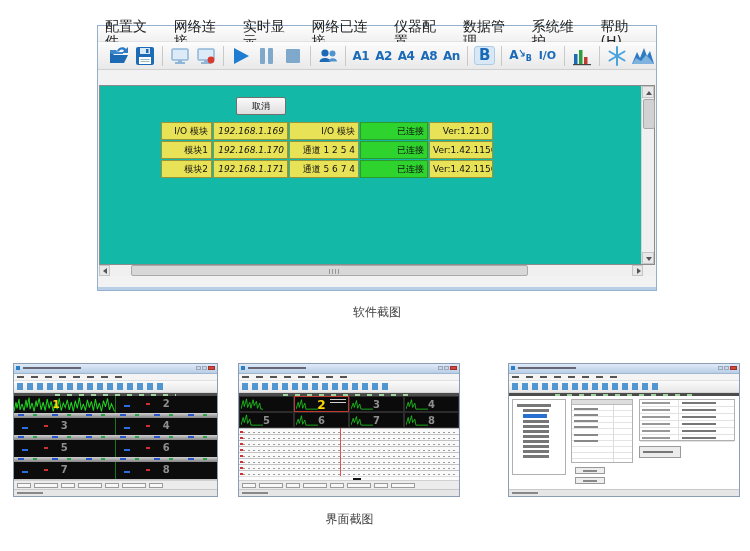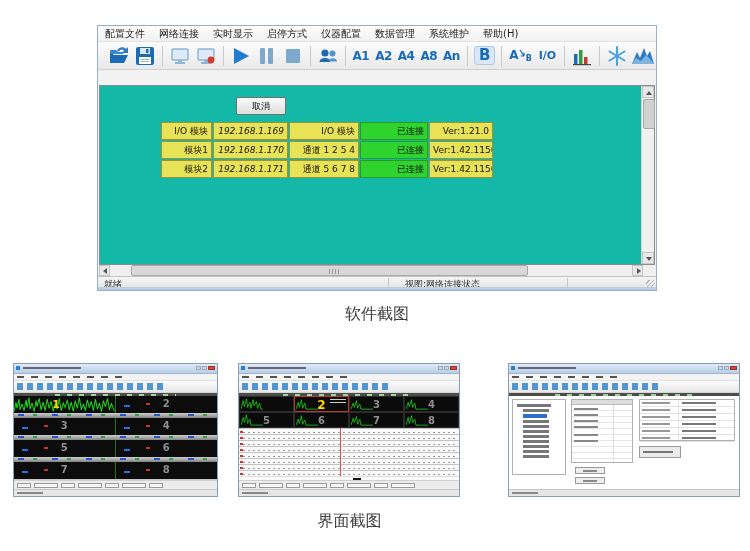--- a/index.html
+++ b/index.html
@@ -4,21 +4,21 @@
 <style>
   html,body{margin:0;padding:0;background:#fff;}
   .canvas{position:relative;width:750px;height:551px;background:#ffffff;
     font-family:"DejaVu Sans",sans-serif;overflow:hidden;}
 
   
   .main-win{position:absolute;left:97px;top:25px;width:560px;height:266px;
     background:#f2f2f2;border:1px solid #94b0cc;box-sizing:border-box;}
   .menubar{position:absolute;left:0;top:0;right:0;height:15px;
     background:linear-gradient(#fdfdfd,#f1f1f1);border-bottom:1px solid #e2e2e2;
-    display:flex;align-items:center;font-size:10px;color:#222;}
+    display:flex;align-items:center;font-size:14px;color:#222;}
   .menu-item{padding:0 7px;line-height:15px;cursor:default;}
   .toolbar{position:absolute;left:0;top:16px;right:0;height:28px;
     background:linear-gradient(#fcfcfc,#e9e9e9);border-bottom:1px solid #d0d0d0;
     display:flex;align-items:center;padding-left:8px;box-sizing:border-box;}
   .tb-icon{width:24px;height:24px;display:flex;align-items:center;justify-content:center;margin:0 1px;}
   .tb-sep{width:1px;height:20px;background:#c9c9c9;margin:0 4px;}
   .tb-text{font-size:12px;font-weight:bold;color:#1a6ab8;margin:0 3px;letter-spacing:-0.5px;}
   .tb-b{font-size:15px;font-weight:bold;color:#1a6ab8;background:#d8e8f6;border:1px solid #aecbe6;
     border-radius:3px;padding:0 4px;line-height:17px;margin:0 2px;}
   .tb-ab{display:flex;align-items:flex-start;margin:0 3px;}
@@ -68,21 +68,21 @@
     font-size:9px;color:#333;}
   .sb-ready{position:absolute;left:6px;top:1px;}
   .sb-sep1{position:absolute;left:52%;top:1px;bottom:1px;width:1px;background:#c8c8c8;}
   .sb-view{position:absolute;left:55%;top:1px;}
   .sb-sep2{position:absolute;left:84%;top:1px;bottom:1px;width:1px;background:#c8c8c8;}
   .sb-grip{position:absolute;right:1px;bottom:1px;width:9px;height:9px;
     background:repeating-linear-gradient(135deg,transparent 0 2px,#b5b5b5 2px 3px);}
   .win-bottom{position:absolute;left:0;right:0;bottom:0;height:3px;background:#b9cfe8;}
 
   
-  .cap{position:absolute;font-size:16px;color:#404040;text-align:center;}
+  .cap{position:absolute;font-size:12px;color:#404040;text-align:center;}
   .cap1{left:97px;width:560px;top:304px;}
   .cap2{left:0;width:699px;top:511px;}
 
   
   .thumb{position:absolute;top:363px;height:134px;background:#fff;border:1px solid #8a9db5;box-sizing:border-box;}
   .t1{left:13px;width:205px;}
   .t2{left:238px;width:222px;}
   .t3{left:508px;width:232px;}
   .t-title{position:relative;height:9px;background:linear-gradient(#dfeaf7,#b9cee6);border-bottom:1px solid #9fb6d0;}
   .t-title .tt-ico{position:absolute;left:2px;top:2px;width:4px;height:4px;background:#2a7fc9;}
@@ -167,21 +167,21 @@
 <body>
 
 <div class="canvas">
 
   <div class="main-win">
 
     <div class="menubar">
       <span class="menu-item">配置文件</span>
       <span class="menu-item">网络连接</span>
       <span class="menu-item">实时显示</span>
-      <span class="menu-item">启停方式</span>
+      <span class="menu-item">网络已连接</span>
       <span class="menu-item">仪器配置</span>
       <span class="menu-item">数据管理</span>
       <span class="menu-item">系统维护</span>
       <span class="menu-item">帮助(H)</span>
     </div>
 
     <div class="toolbar">
       <span class="tb-icon">
         <svg width="22" height="22" viewBox="0 0 22 22">
           <path d="M2 8 L2 18 L16 18 L20 10 L6 10 L4 8 Z" fill="#1d6ab5"></path>
@@ -301,21 +301,21 @@
         <div class="trow">
           <div class="tc c1">模块1</div>
           <div class="tc c2">192.168.1.170</div>
           <div class="tc c3">通道 1 2 5 4</div>
           <div class="tc c4 ok">已连接</div>
           <div class="tc c5">Ver:1.42.1156</div>
         </div>
         <div class="trow">
           <div class="tc c1">模块2</div>
           <div class="tc c2">192.168.1.171</div>
-          <div class="tc c3">通道 5 6 7 8</div>
+          <div class="tc c3">通道 5 6 7 4</div>
           <div class="tc c4 ok">已连接</div>
           <div class="tc c5">Ver:1.42.1156</div>
         </div>
       </div>
 
       <div class="vscroll">
         <div class="vs-up"></div>
         <div class="vs-thumb"></div>
         <div class="vs-dn"></div>
       </div>
@@ -325,27 +325,20 @@
       <div class="hs-btn l"></div>
       <div class="hs-track">
         <div class="hs-thumb">
             <div class="hs-grip"></div>
           </div>
       </div>
       <div class="hs-btn r"></div>
       <div class="hs-corner"></div>
     </div>
 
-    <div class="statusbar">
-      <span class="sb-ready">就绪</span>
-      <span class="sb-sep1"></span>
-      <span class="sb-view">视图:网络连接状态</span>
-      <span class="sb-sep2"></span>
-      <span class="sb-grip"></span>
-    </div>
     <div class="win-bottom"></div>
   </div>
 
   <div class="cap cap1">软件截图</div>
 
   <div class="thumb t1">
     <div class="t-title">
       <span class="tt-ico"></span>
       <span class="tt-text"></span>
       <span class="tt-min"></span>

